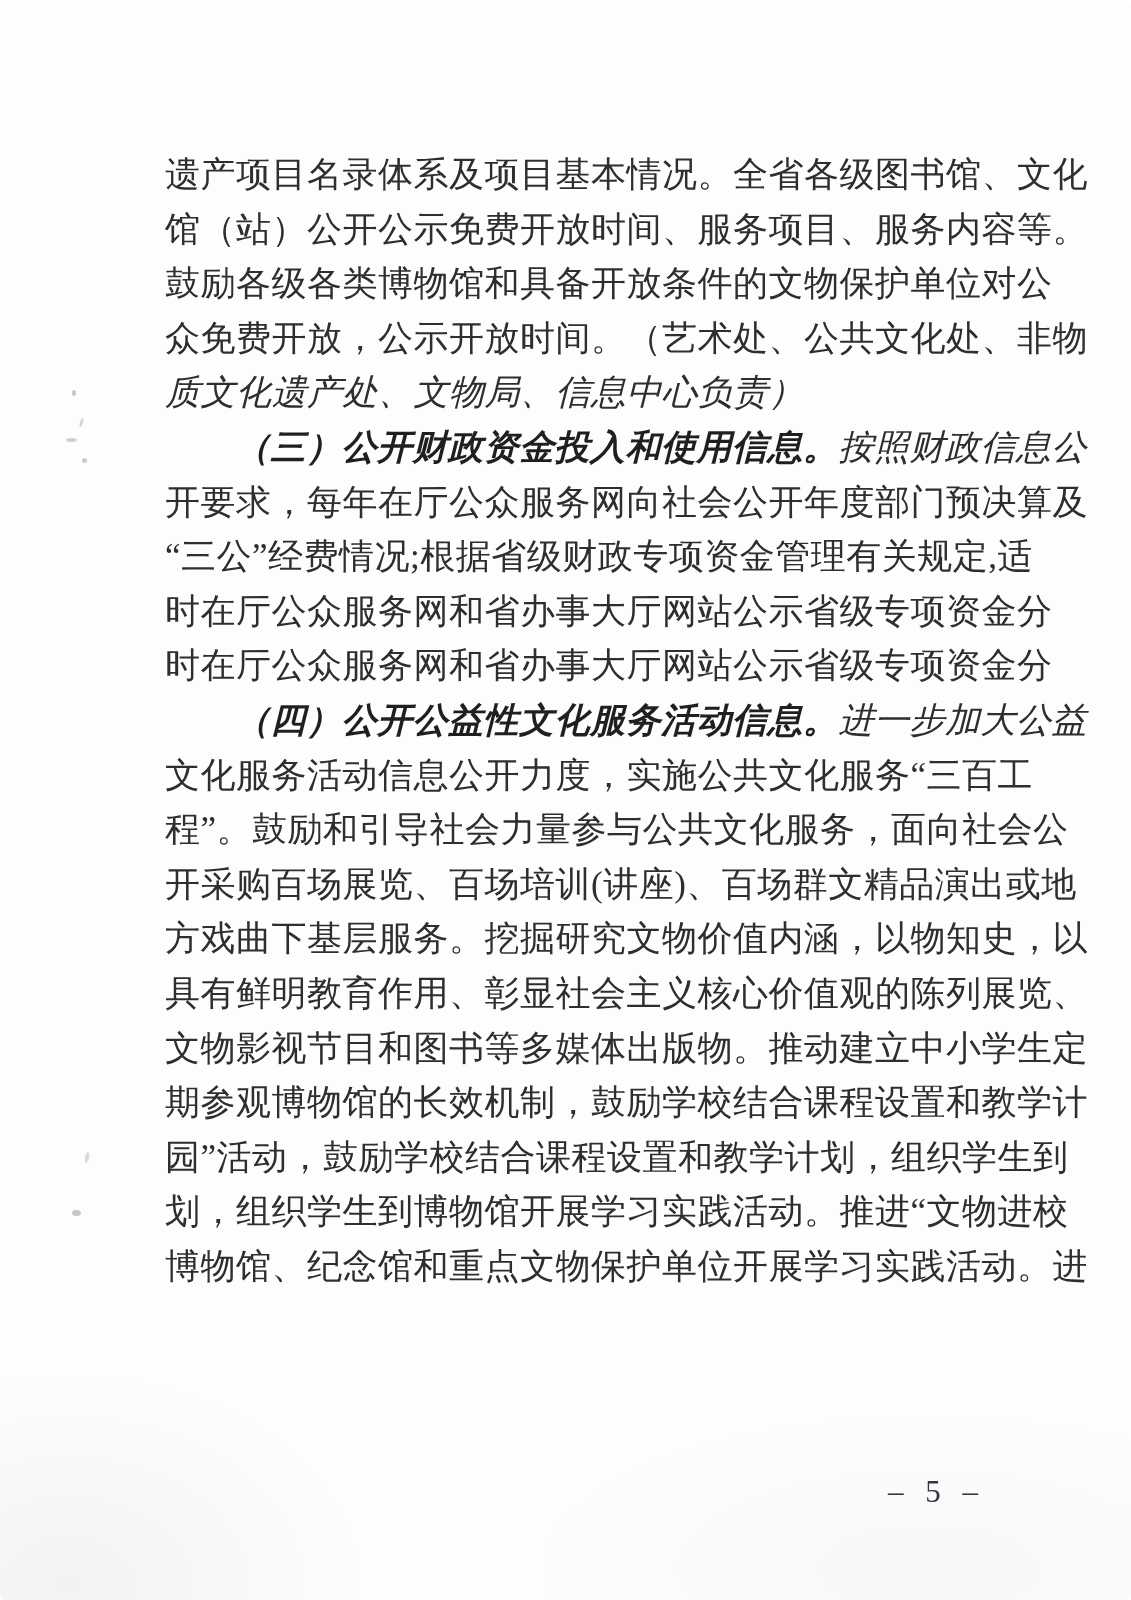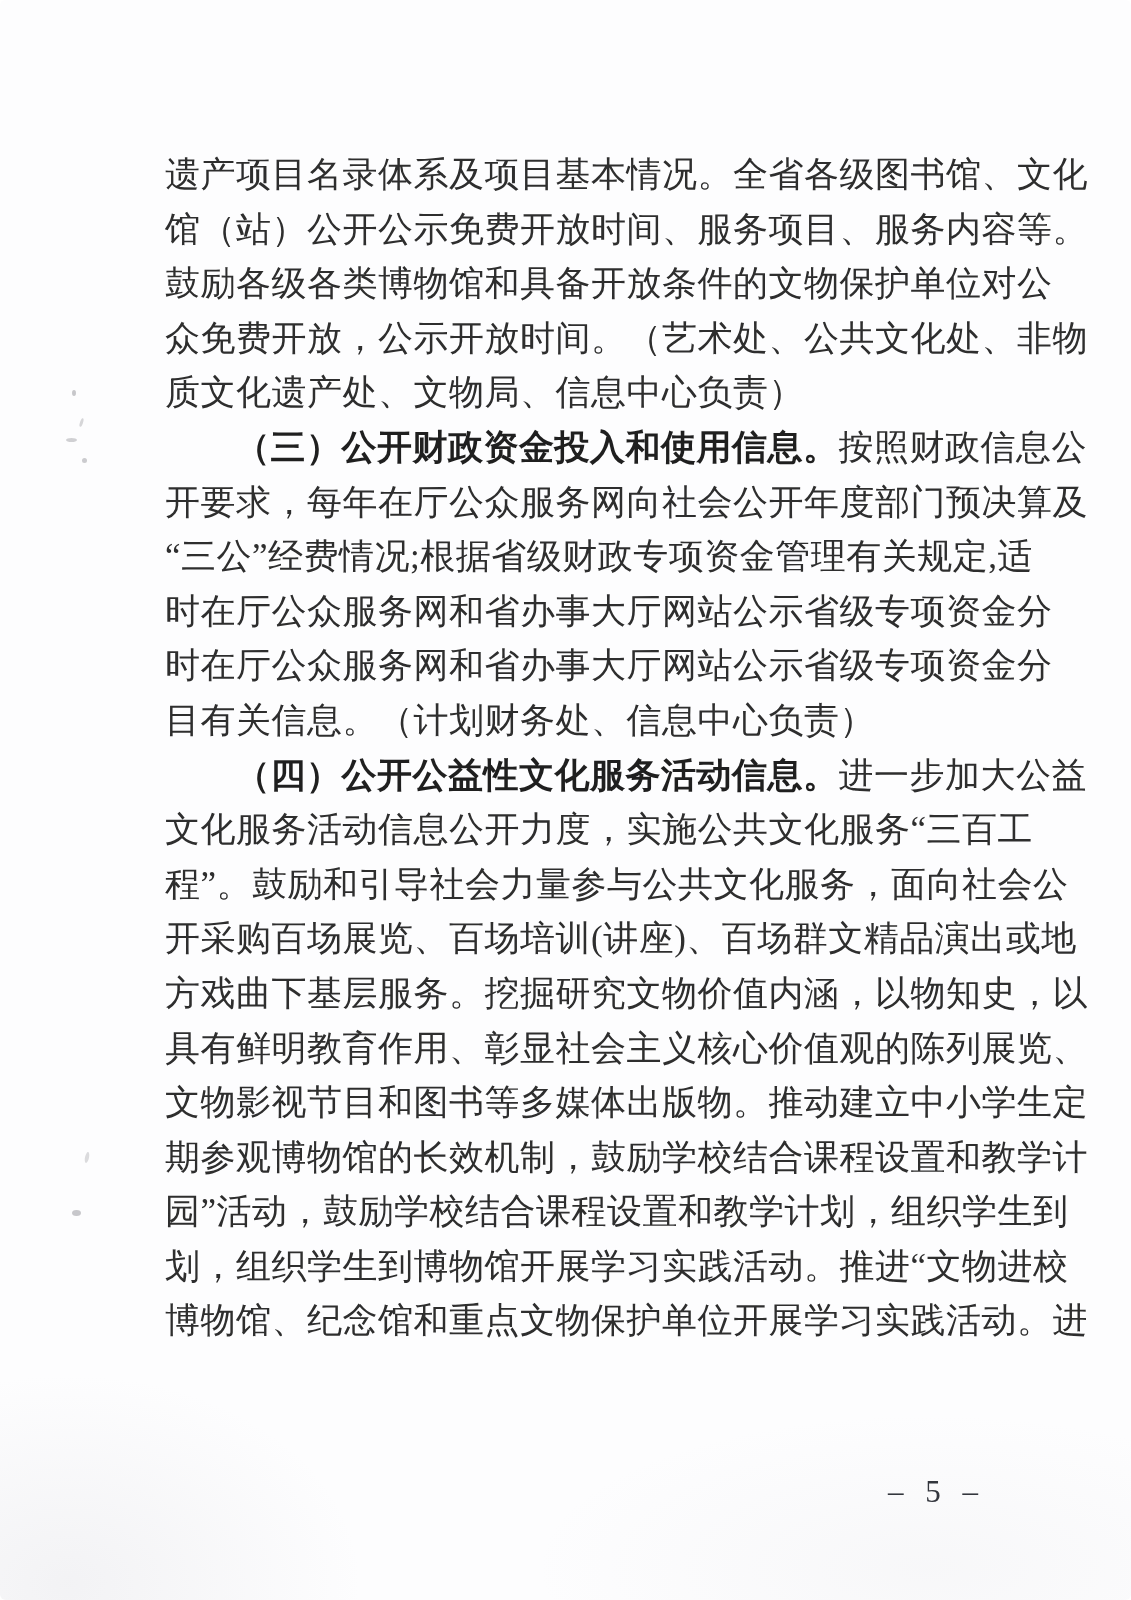--- a/index.html
+++ b/index.html
@@ -24,23 +24,25 @@
     line-height:54.6px;
     font-size:35px;
     letter-spacing:0.5px;
     text-align:justify;
     text-align-last:justify;
     white-space:nowrap;
   }
   .line.short{
     text-align:center;
     text-align-last:left;
+    font-style:italic;
   }
   .line.indent{
     padding-left:70px;
+    font-style:italic;
   }
   .line .bold{
     font-weight:700;
     color:#1f1f1f;
   }
   .page-number{
     position:absolute;
     left:888px;top:1474px;
     width:90px;
     font-size:31px;
@@ -70,21 +72,20 @@
       <div class="line"><span>遗产项目名录体系及项目基本情况。全省各级图书馆、文化</span></div>
       <div class="line"><span>馆（站）公开公示免费开放时间、服务项目、服务内容等。</span></div>
       <div class="line"><span>鼓励各级各类博物馆和具备开放条件的文物保护单位对公</span></div>
       <div class="line"><span>众免费开放，公示开放时间。（艺术处、公共文化处、非物</span></div>
       <div class="line short"><span>质文化遗产处、文物局、信息中心负责）</span></div>
       <div class="line indent"><span class="bold">（三）公开财政资金投入和使用信息。</span><span>按照财政信息公</span></div>
       <div class="line"><span>开要求，每年在厅公众服务网向社会公开年度部门预决算及</span></div>
       <div class="line"><span>“三公”经费情况;根据省级财政专项资金管理有关规定,适</span></div>
       <div class="line"><span>时在厅公众服务网和省办事大厅网站公示省级专项资金分</span></div>
       <div class="line"><span>时在厅公众服务网和省办事大厅网站公示省级专项资金分</span></div>
-      <div class="line short"><span>目有关信息。（计划财务处、信息中心负责）</span></div>
       <div class="line indent"><span class="bold">（四）公开公益性文化服务活动信息。</span><span>进一步加大公益</span></div>
       <div class="line"><span>文化服务活动信息公开力度，实施公共文化服务“三百工</span></div>
       <div class="line"><span>程”。鼓励和引导社会力量参与公共文化服务，面向社会公</span></div>
       <div class="line"><span>开采购百场展览、百场培训(讲座)、百场群文精品演出或地</span></div>
       <div class="line"><span>方戏曲下基层服务。挖掘研究文物价值内涵，以物知史，以</span></div>
       <div class="line"><span>具有鲜明教育作用、彰显社会主义核心价值观的陈列展览、</span></div>
       <div class="line"><span>文物影视节目和图书等多媒体出版物。推动建立中小学生定</span></div>
       <div class="line"><span>期参观博物馆的长效机制，鼓励学校结合课程设置和教学计</span></div>
       <div class="line"><span>园”活动，鼓励学校结合课程设置和教学计划，组织学生到</span></div>
       <div class="line"><span>划，组织学生到博物馆开展学习实践活动。推进“文物进校</span></div>

